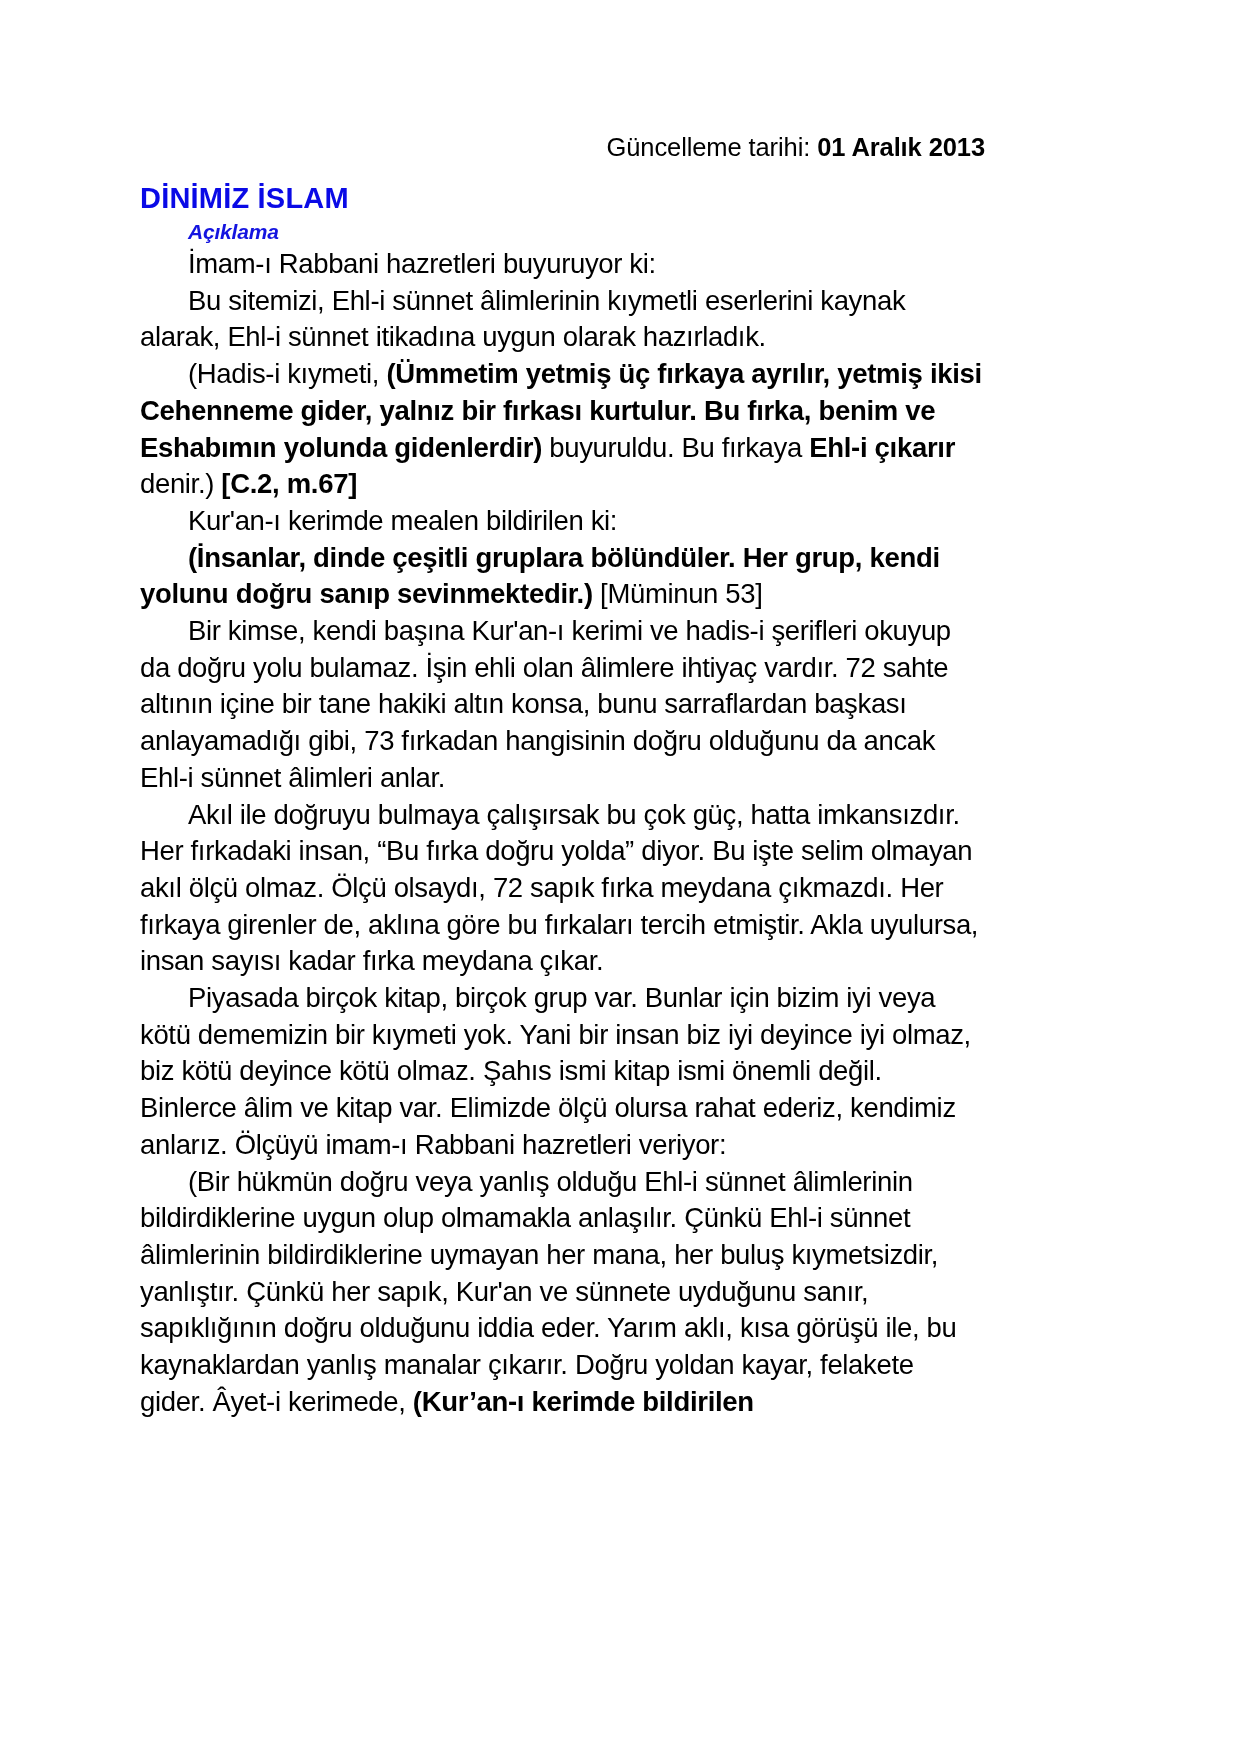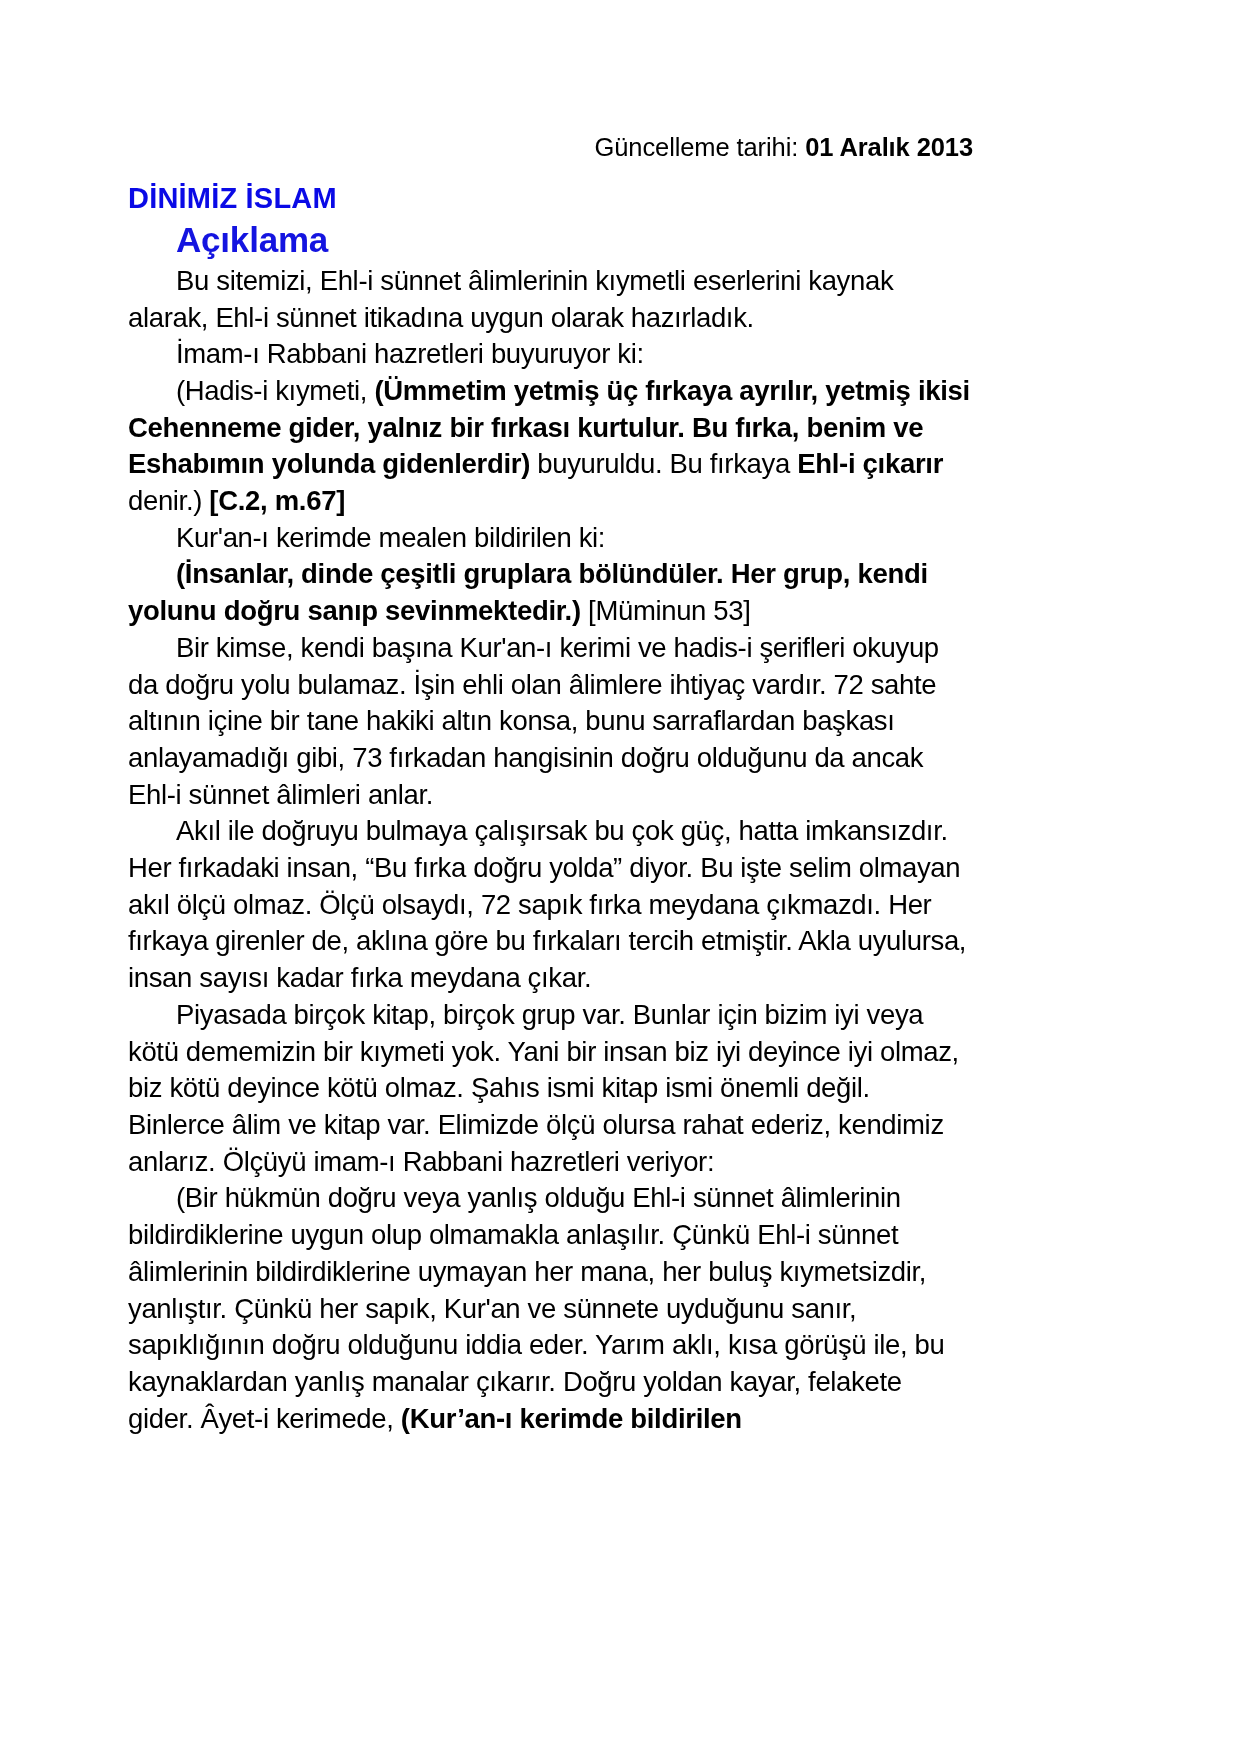--- a/index.html
+++ b/index.html
@@ -18,21 +18,21 @@
     position: relative;
     width: 1241px;
     height: 1755px;
     box-sizing: border-box;
     padding: 0;
     overflow: hidden;
     background: #ffffff;
   }
   .content {
     position: absolute;
-    left: 128px;
+    left: 140px;
     top: 132px;
     width: 845px;
   }
 
   
   .date-line {
     text-align: right;
     font-size: 25.5px;
     line-height: 1.2;
     letter-spacing: -0.1px;
@@ -63,25 +63,26 @@
     line-height: 1.2;
     text-decoration: underline;
     text-underline-offset: 3px;
     cursor: pointer;
     letter-spacing: -0.2px;
   }
 
   .section-heading {
     color: #1414e0;
     font-weight: bold;
-    font-size: 35px;
+    font-size: 21px;
     line-height: 1.2;
     margin: 0 0 2px 0;
     padding-left: 48px;
     letter-spacing: -0.2px;
+    font-style: italic;
   }
 
   
   .para {
     font-size: 27.5px;
     line-height: 1.335;
     margin: 0;
     text-align: left;
     text-indent: 48px;
     letter-spacing: -0.35px;
@@ -102,22 +103,22 @@
     <div class="date-line">
       <span>Güncelleme tarihi: </span><span class="date-value">01 Aralık 2013</span>
     </div>
 
     <div class="site-title">DİNİMİZ İSLAM</div>
 
 
     <div class="section-heading">Açıklama</div>
 
     <div class="paragraphs">
+        <div class="para"><span>İmam-ı Rabbani hazretleri buyuruyor ki:</span></div>
         <div class="para"><span>Bu sitemizi, Ehl-i sünnet âlimlerinin kıymetli eserlerini kaynak alarak, Ehl-i sünnet itikadına uygun olarak hazırladık.</span></div>
-        <div class="para"><span>İmam-ı Rabbani hazretleri buyuruyor ki:</span></div>
         <div class="para"><span>(Hadis-i kıymeti, </span><b>(Ümmetim yetmiş üç fırkaya ayrılır, yetmiş ikisi Cehenneme gider, yalnız bir fırkası kurtulur. Bu fırka, benim ve Eshabımın yolunda gidenlerdir)</b><span> buyuruldu. Bu fırkaya </span><b>Ehl-i çıkarır</b><span> denir.) </span><b>[C.2, m.67]</b></div>
         <div class="para"><span>Kur'an-ı kerimde mealen bildirilen ki:</span></div>
         <div class="para"><b>(İnsanlar, dinde çeşitli gruplara bölündüler. Her grup, kendi yolunu doğru sanıp sevinmektedir.)</b><span> [Müminun 53]</span></div>
         <div class="para"><span>Bir kimse, kendi başına Kur'an-ı kerimi ve hadis-i şerifleri okuyup da doğru yolu bulamaz. İşin ehli olan âlimlere ihtiyaç vardır. 72 sahte altının içine bir tane hakiki altın konsa, bunu sarraflardan başkası anlayamadığı gibi, 73 fırkadan hangisinin doğru olduğunu da ancak Ehl-i sünnet âlimleri anlar.</span></div>
         <div class="para"><span>Akıl ile doğruyu bulmaya çalışırsak bu çok güç, hatta imkansızdır. Her fırkadaki insan, “Bu fırka doğru yolda” diyor. Bu işte selim olmayan akıl ölçü olmaz. Ölçü olsaydı, 72 sapık fırka meydana çıkmazdı. Her fırkaya girenler de, aklına göre bu fırkaları tercih etmiştir. Akla uyulursa, insan sayısı kadar fırka meydana çıkar.</span></div>
         <div class="para"><span>Piyasada birçok kitap, birçok grup var. Bunlar için bizim iyi veya kötü dememizin bir kıymeti yok. Yani bir insan biz iyi deyince iyi olmaz, biz kötü deyince kötü olmaz. Şahıs ismi kitap ismi önemli değil. Binlerce âlim ve kitap var. Elimizde ölçü olursa rahat ederiz, kendimiz anlarız. Ölçüyü imam-ı Rabbani hazretleri veriyor:</span></div>
         <div class="para"><span>(Bir hükmün doğru veya yanlış olduğu Ehl-i sünnet âlimlerinin bildirdiklerine uygun olup olmamakla anlaşılır. Çünkü Ehl-i sünnet âlimlerinin bildirdiklerine uymayan her mana, her buluş kıymetsizdir, yanlıştır. Çünkü her sapık, Kur'an ve sünnete uyduğunu sanır, sapıklığının doğru olduğunu iddia eder. Yarım aklı, kısa görüşü ile, bu kaynaklardan yanlış manalar çıkarır. Doğru yoldan kayar, felakete gider. Âyet-i kerimede, </span><b>(Kur’an-ı kerimde bildirilen</b></div>
       </div>
 
   </div>

